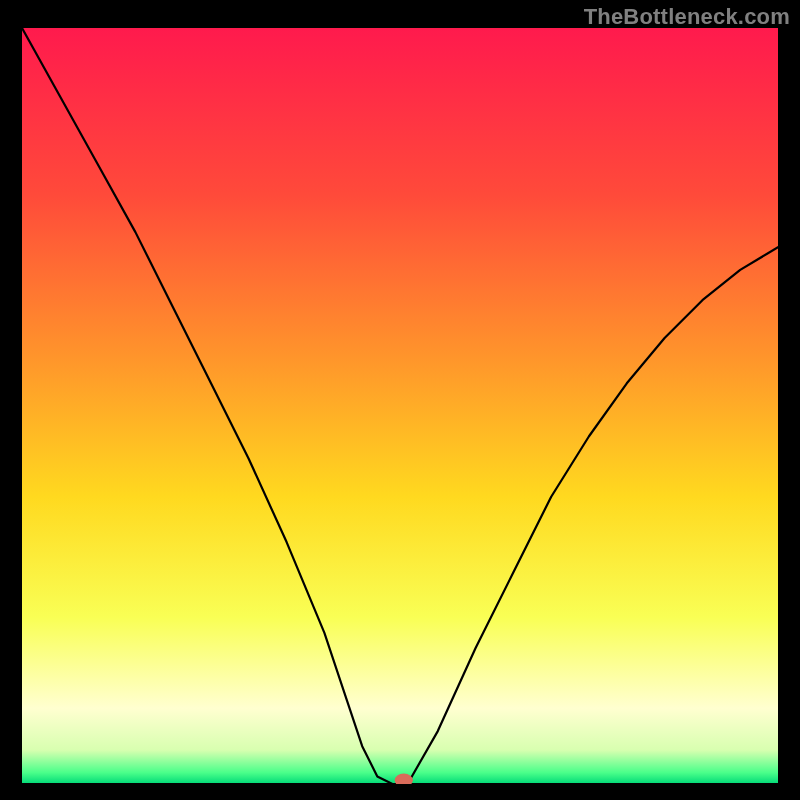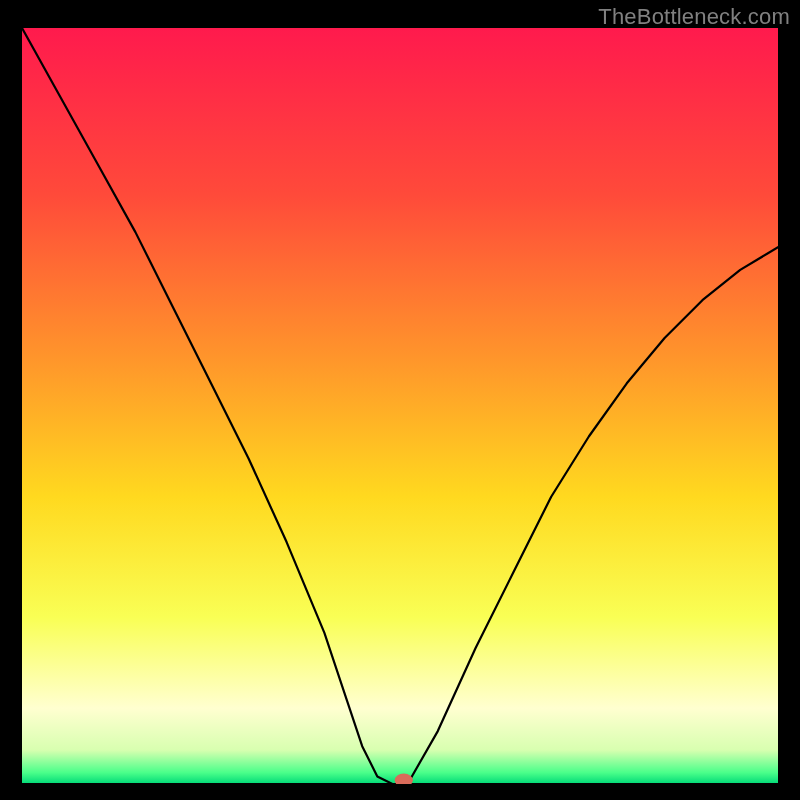--- a/index.html
+++ b/index.html
@@ -16,21 +16,21 @@
     width: 800px;
     height: 800px;
     background: #000;
   }
   .watermark {
     position: absolute;
     top: 4px;
     right: 10px;
     color: #808080;
     font-size: 22px;
-    font-weight: 400;
+    font-weight: 700;
     letter-spacing: 0.2px;
     z-index: 10;
   }
   .plot-area {
     position: absolute;
     left: 22px;
     top: 28px;
     width: 756px;
     height: 756px;
   }

